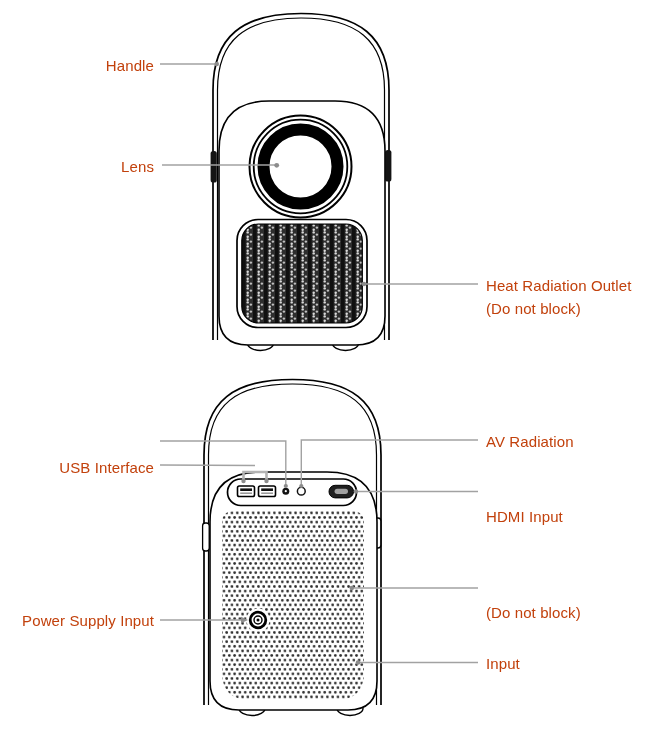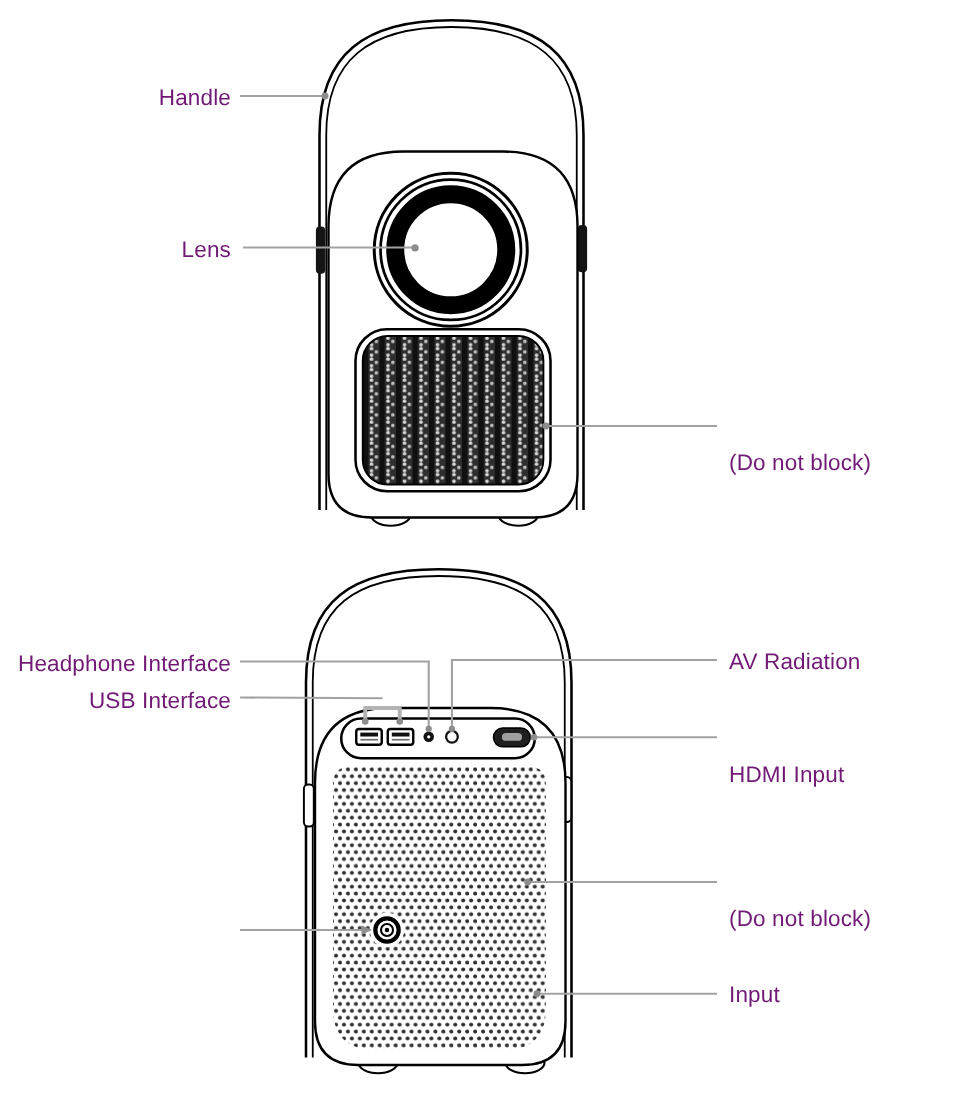--- a/index.html
+++ b/index.html
@@ -8,21 +8,21 @@
     width:653px;height:730px;
     background:#ffffff;
     overflow:hidden;
     font-family:"Liberation Sans", sans-serif;
   }
   .canvas svg{position:absolute;left:0;top:0;}
   .lbl{
     position:absolute;
     font-size:15px;
     line-height:18px;
-    color:#701a75;
+    color:#c2410c;
     white-space:nowrap;
     letter-spacing:0.1px;
   }
   .lbl.rcol{left:486px;text-align:left;}
   .lbl.lcol{right:499px;text-align:right;}
 </style>
 </head>
 <body>
 
 <div class="canvas">
@@ -141,22 +141,23 @@
       <path d="M 241,616.8 L 248,620 L 241,623.2 Z" fill="#8f8f8f" stroke="none"></path>
       <line x1="478" y1="588" x2="353.5" y2="588"></line>
       <circle cx="351.8" cy="588" r="2.3" fill="#8c8c8c" stroke="none"></circle>
       <line x1="478" y1="662.5" x2="359.5" y2="662.5"></line>
       <circle cx="358" cy="662.5" r="2.3" fill="#8c8c8c" stroke="none"></circle>
     </g>
   </svg>
 
   <div class="lbl lcol" style="top:57px">Handle</div>
   <div class="lbl lcol" style="top:158px">Lens</div>
+  <div class="lbl rcol" style="top:277px">Heat Radiation Outlet</div>
   <div class="lbl rcol" style="top:300px">(Do not block)</div>
 
-  <div class="lbl lcol" style="top:434px">Headphone Interface</div>
   <div class="lbl lcol" style="top:459px">USB Interface</div>
+  <div class="lbl lcol" style="top:612px">Power Supply Input</div>
 
   <div class="lbl rcol" style="top:433px">AV Radiation</div>
   <div class="lbl rcol" style="top:508px">HDMI Input</div>
   <div class="lbl rcol" style="top:604px">(Do not block)</div>
   <div class="lbl rcol" style="top:655px">Input</div>
 </div>
 
 </body></html>

